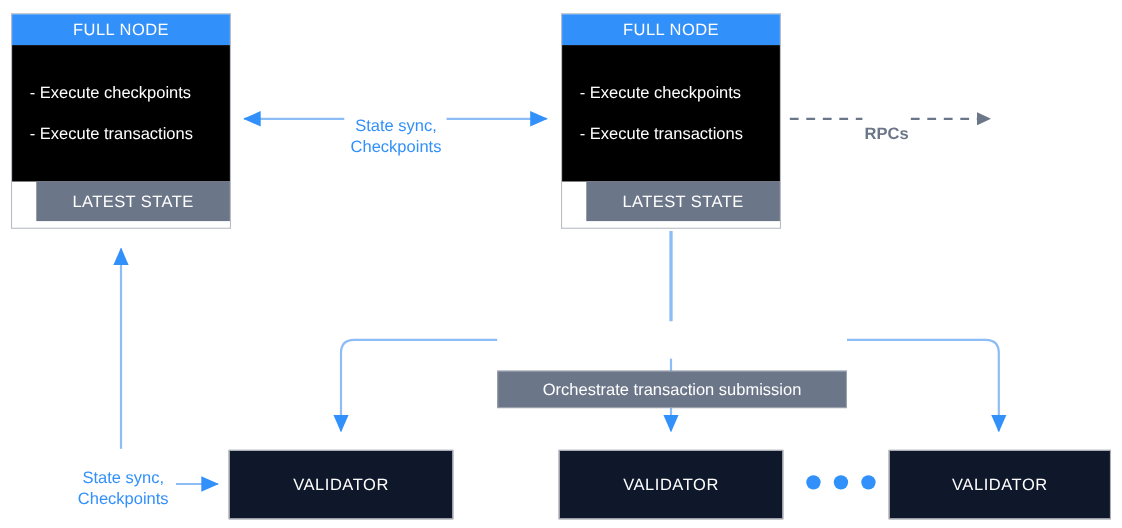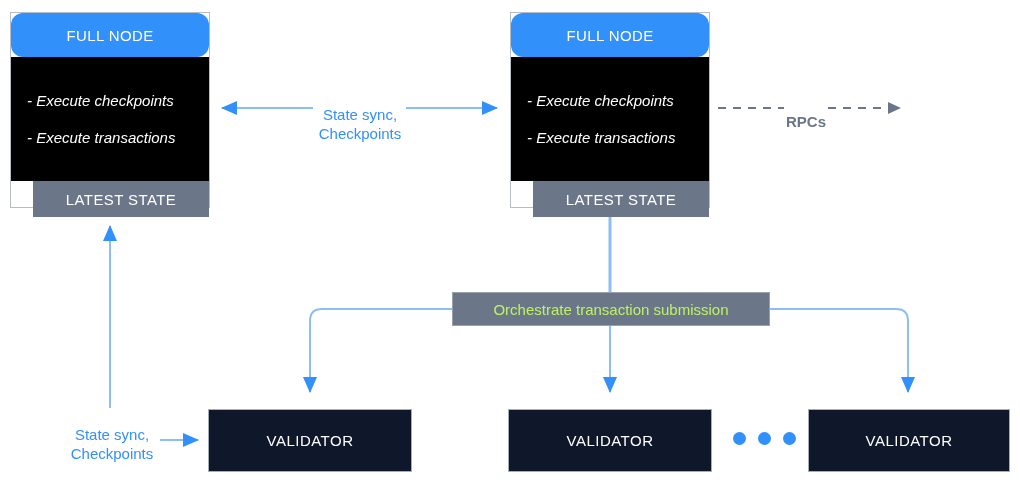--- a/index.html
+++ b/index.html
@@ -24,35 +24,33 @@
     border: 1px solid #b8bcc4;
   }
   .node-header {
     background: #3290fb;
     color: #ffffff;
     font-size: 15px;
     letter-spacing: 0.4px;
     display: flex;
     align-items: center;
     justify-content: center;
-    height: 44px;
-    box-sizing: border-box;
-    border-radius: 12px;
+    height: 28px;
+    box-sizing: border-box;
   }
   .node-body {
     background: #000000;
     color: #ffffff;
     box-sizing: border-box;
     padding: 18px 16px 18px 16px;
     display: flex;
     flex-direction: column;
     justify-content: center;
     gap: 20px;
     height: 124px;
-    font-style: italic;
   }
   .node-body .line {
     font-size: 15px;
     white-space: nowrap;
   }
   .node-footer {
     background: #6c7689;
     color: #ffffff;
     font-size: 15px;
     letter-spacing: 0.4px;
@@ -73,25 +71,26 @@
     letter-spacing: 0.5px;
     display: flex;
     align-items: center;
     justify-content: center;
   }
   .orchestrate-box {
     position: absolute;
     box-sizing: border-box;
     background: #6c7689;
     border: 1px solid #9aa0ac;
-    color: #bef264;
-    font-size: 15px;
-    display: flex;
-    align-items: center;
-    justify-content: center;
+    color: #ffffff;
+    font-size: 15px;
+    display: flex;
+    align-items: center;
+    justify-content: center;
+    margin-top: 45px;
   }
   .label {
     position: absolute;
     font-size: 15px;
     line-height: 19px;
     color: #3290fb;
     text-align: center;
     white-space: pre;
     margin-top: 14px;
   }

